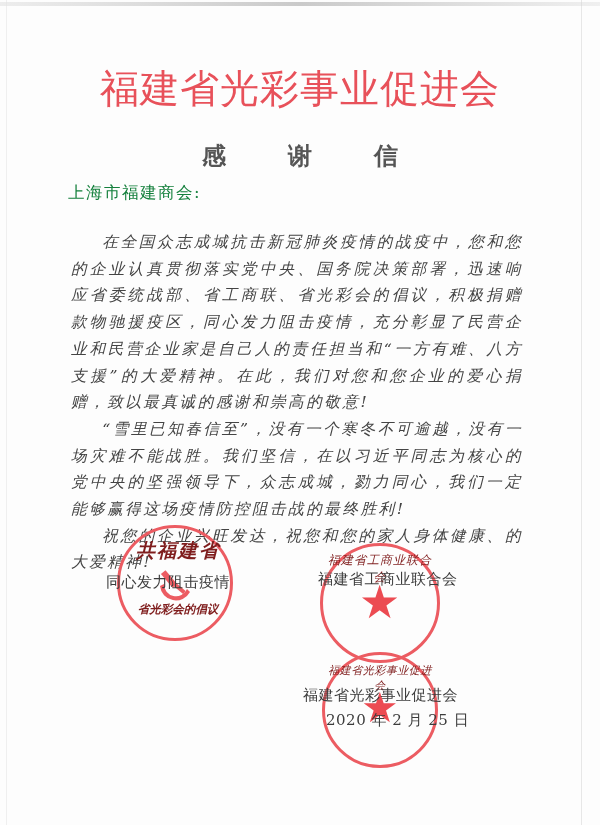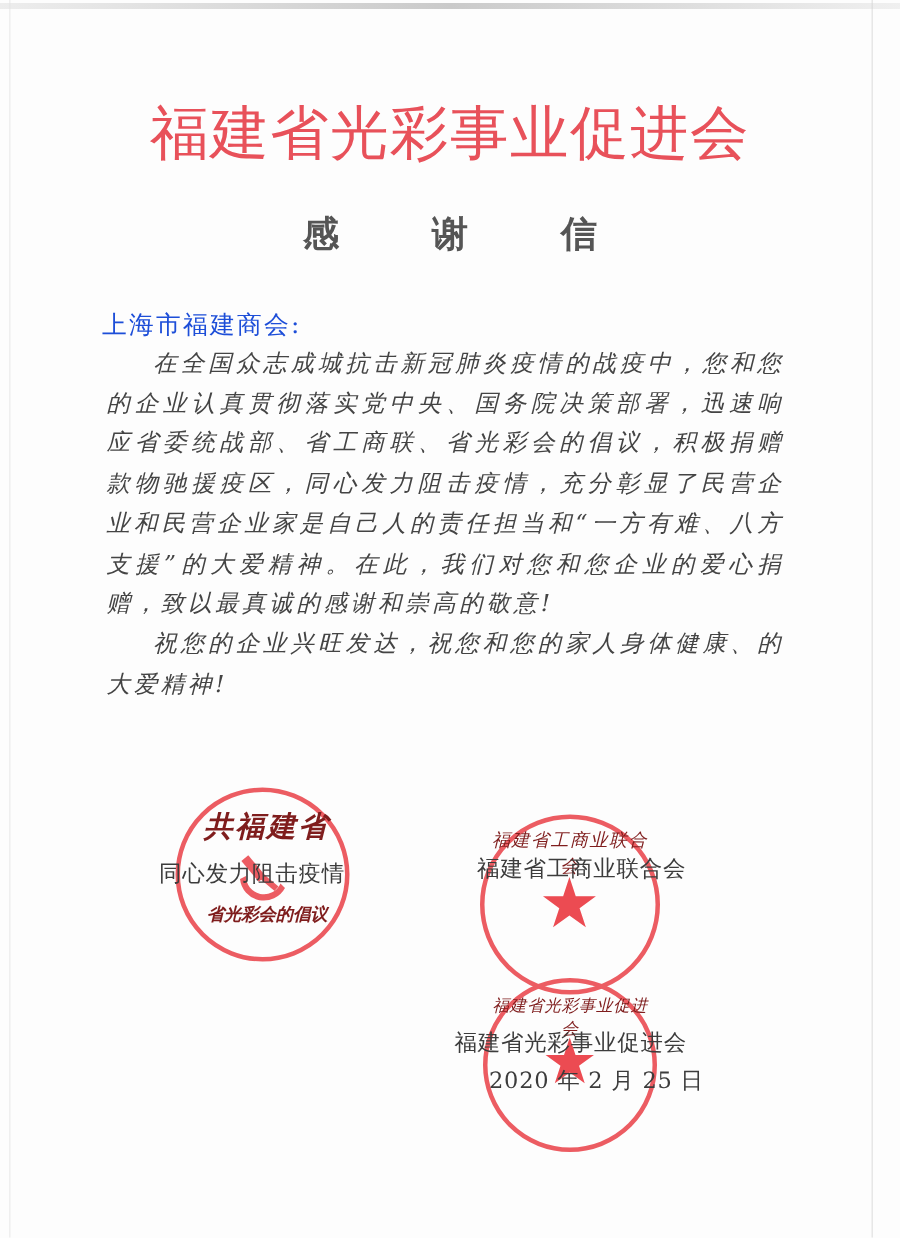--- a/index.html
+++ b/index.html
@@ -8,21 +8,21 @@
     font-family: "DejaVu Serif", "Liberation Serif", serif; color: #3a3a3a;
   }
   .scan-edge-top { position: absolute; left: 0; top: 2px; width: 600px; height: 4px;
     background: linear-gradient(90deg, rgba(200,200,200,0.3), rgba(160,160,160,0.55) 50%, rgba(200,200,200,0.25)); }
   .scan-edge-right { position: absolute; right: 18px; top: 0; width: 1px; height: 825px; background: rgba(210,210,210,0.5); }
   .scan-edge-left { position: absolute; left: 6px; top: 0; width: 1px; height: 825px; background: rgba(225,225,225,0.5); }
   .letterhead { position: absolute; left: 0; top: 62px; width: 600px; text-align: center;
     font-size: 39px; letter-spacing: 1px; color: #e8515a; font-family: "DejaVu Serif", serif; font-weight: normal; }
   .title { position: absolute; top: 140px; left: 0; width: 600px; display: flex; justify-content: center; gap: 62px;
     font-family: "DejaVu Sans", sans-serif; font-weight: bold; font-size: 24px; color: #555; }
-  .salutation { position: absolute; left: 68px; top: 206px; font-size: 16.5px; letter-spacing: 1.5px; color: #1d4ed8; }
+  .salutation { position: absolute; left: 68px; top: 182px; font-size: 16.5px; letter-spacing: 1.5px; color: #15803d; }
   .body { position: absolute; left: 71px; top: 229px; width: 452px; font-size: 15.6px; line-height: 26.7px; letter-spacing: 2.5px; color: #444; }
   .body p { margin: 0; text-indent: 2em; text-align: justify; text-align-last: left; font-style: italic; }
   .stamp { position: absolute; border-radius: 50%; border: 3px solid #ec5c62; box-sizing: border-box; }
   .stamp-text { position: absolute; color: #7f1d1d; font-family: "DejaVu Sans", sans-serif; font-weight: bold; font-style: italic; }
   .star { position: absolute; color: #ec4b52; line-height: 1; }
   .sig { position: absolute; font-size: 15px; color: #3c3c3c; letter-spacing: 0.5px; white-space: nowrap; }
 </style>
 </head>
 <body>
 
@@ -35,20 +35,21 @@
 <div class="title">
   <span>感</span>
   <span>谢</span>
   <span>信</span>
 </div>
 
 <div class="salutation">上海市福建商会:</div>
 
 <div class="body">
   <p>在全国众志成城抗击新冠肺炎疫情的战疫中，您和您的企业认真贯彻落实党中央、国务院决策部署，迅速响应省委统战部、省工商联、省光彩会的倡议，积极捐赠款物驰援疫区，同心发力阻击疫情，充分彰显了民营企业和民营企业家是自己人的责任担当和“一方有难、八方支援”的大爱精神。在此，我们对您和您企业的爱心捐赠，致以最真诚的感谢和崇高的敬意!</p>
+  <p>“雪里已知春信至”，没有一个寒冬不可逾越，没有一场灾难不能战胜。我们坚信，在以习近平同志为核心的党中央的坚强领导下，众志成城，勠力同心，我们一定能够赢得这场疫情防控阻击战的最终胜利!</p>
   <p>祝您的企业兴旺发达，祝您和您的家人身体健康、的大爱精神!</p>
 </div>
 
 <div class="stamp" style="left:117px; top:525px; width:116px; height:116px;">
   <div class="stamp-text" style="left:14px; top:10px; width:88px; text-align:center; font-size:19px; letter-spacing:2px;">共福建省</div>
   <svg width="44" height="40" viewBox="0 0 44 40" style="position:absolute; left:34px; top:36px;">
     <path d="M6 22 A16 16 0 0 0 36 28 L33 25 A12 12 0 0 1 10 20 Z" fill="#ec5c62"></path>
     <rect x="12" y="6" width="6" height="18" transform="rotate(-40 15 15)" fill="#ec5c62"></rect>
     <rect x="18" y="22" width="14" height="4" transform="rotate(40 25 24)" fill="#ec5c62"></rect>
   </svg>

